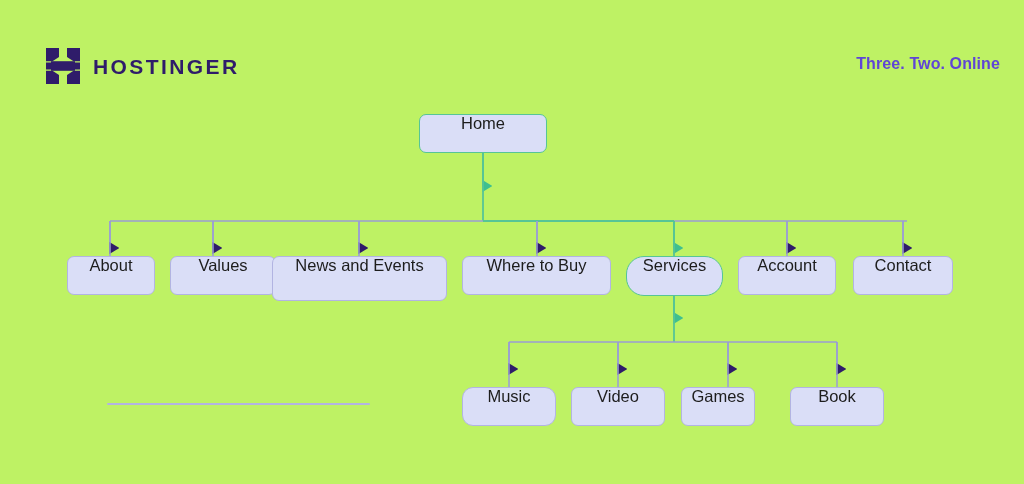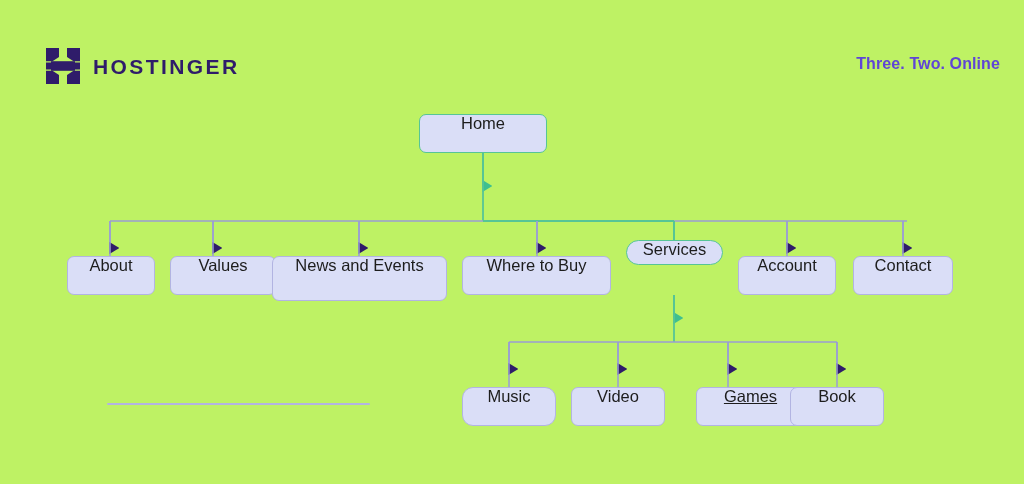--- a/index.html
+++ b/index.html
@@ -174,37 +174,37 @@
   </div>
   <div class="node" style="left:170px; top:256px; width:106px; height:39px;">
     <span>Values</span>
   </div>
   <div class="node" style="left:272px; top:256px; width:175px; height:45px;">
     <span>News and Events</span>
   </div>
   <div class="node" style="left:462px; top:256px; width:149px; height:39px;">
     <span>Where to Buy</span>
   </div>
-  <div class="node accent" style="left:626px; top:240px; width:97px; height:25px;border-radius:18px;">
+  <div class="node accent" style="left:626px; top:256px; width:97px; height:40px;border-radius:18px;">
     <span>Services</span>
   </div>
   <div class="node" style="left:738px; top:256px; width:98px; height:39px;">
     <span>Account</span>
   </div>
   <div class="node" style="left:853px; top:256px; width:100px; height:39px;">
     <span>Contact</span>
   </div>
 
   <div class="node" style="left:462px; top:387px; width:94px; height:39px;border-radius:11px;">
     <span>Music</span>
   </div>
   <div class="node" style="left:571px; top:387px; width:94px; height:39px;">
     <span>Video</span>
   </div>
-  <div class="node" style="left:696px; top:387px; width:109px; height:39px;text-decoration:underline;">
+  <div class="node" style="left:681px; top:387px; width:74px; height:39px;">
     <span>Games</span>
   </div>
   <div class="node" style="left:790px; top:387px; width:94px; height:39px;">
     <span>Book</span>
   </div>
 
   <div class="divider" style="left:107px; top:403px; width:263px;"></div>
 
 </div>
 

